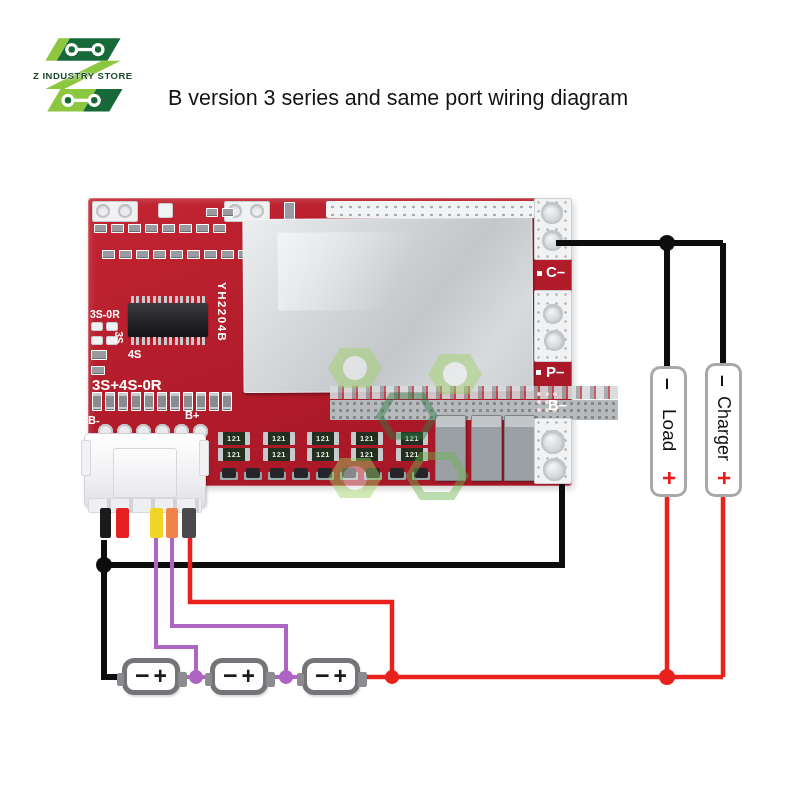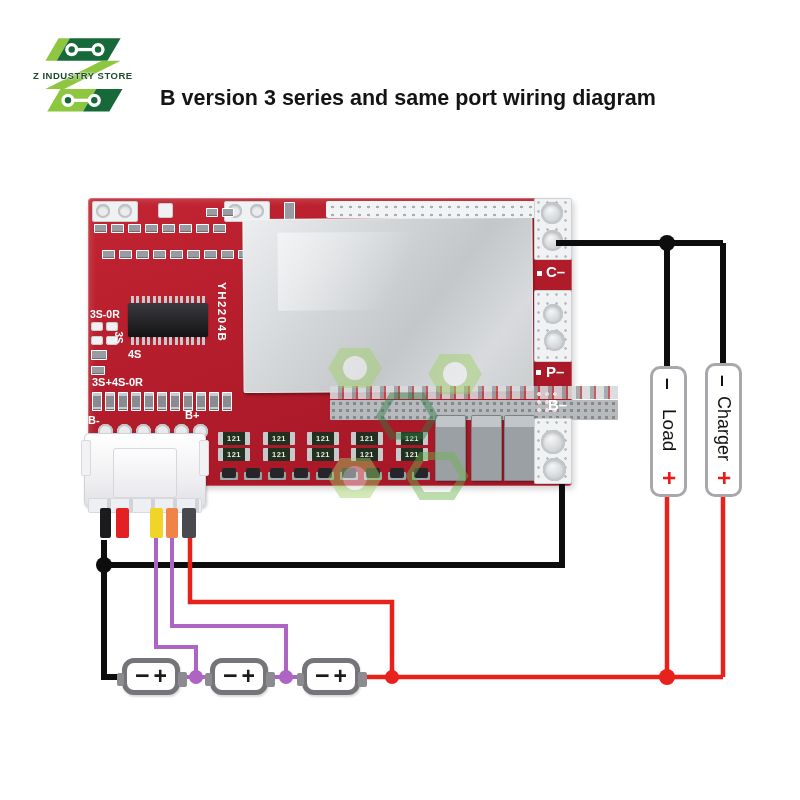--- a/index.html
+++ b/index.html
@@ -4,21 +4,21 @@
 <style>
   html,body{margin:0;padding:0;background:#fff;}
   #stage{position:relative;width:800px;height:800px;background:#fff;overflow:hidden;
          font-family:"Liberation Sans", sans-serif;}
   .abs{position:absolute;}
 
   
   #logo{left:36px;top:24px;width:94px;height:100px;z-index:2;}
   #logo-text{left:33px;top:70px;width:110px;font-size:9.5px;font-weight:bold;color:#1c4a2b;
              letter-spacing:.5px;z-index:3;text-shadow:0 0 2px #fff,0 0 2px #fff;white-space:nowrap;}
-  #title{left:160px;top:86px;width:560px;font-size:21.5px;color:#141414;z-index:2;white-space:nowrap;font-weight:bold;}
+  #title{left:168px;top:86px;width:560px;font-size:21.5px;color:#141414;z-index:2;white-space:nowrap;}
 
   
   #pcb{left:88px;top:198px;width:484px;height:288px;z-index:1;border-radius:4px;
        background:linear-gradient(160deg,#c32432 0%,#b01b2a 55%,#a21626 100%);
        box-shadow:inset 0 0 0 1px rgba(255,255,255,.25), inset 3px 3px 6px rgba(255,255,255,.15),
                   2px 3px 6px rgba(0,0,0,.18);}
   .pad-circ{position:absolute;border-radius:50%;background:#ececee;
             box-shadow:inset 0 0 0 2px #bfc3c6, inset 0 2px 3px rgba(0,0,0,.25);}
   .pad-box{position:absolute;background:#f0f1f2;border-radius:3px;box-shadow:inset 0 0 0 1px #c9cdd0;}
   .smd{position:absolute;background:#9a9ba1;box-shadow:inset 0 0 0 1px #fff, inset 0 -2px 0 #6f7076;border-radius:1px;}
@@ -174,21 +174,21 @@
 
   <div class="label" style="left:2px;top:110px;font-size:10.5px">3S-0R</div>
   <div class="pad-box" style="left:3px;top:124px;width:12px;height:9px"></div>
   <div class="pad-box" style="left:18px;top:124px;width:12px;height:9px"></div>
   <div class="pad-box" style="left:3px;top:138px;width:12px;height:9px"></div>
   <div class="pad-box" style="left:18px;top:138px;width:12px;height:9px"></div>
   <div class="label" style="left:24px;top:134px;font-size:10px;transform:rotate(90deg)">3S</div>
   <div class="smd" style="left:3px;top:152px;width:16px;height:10px"></div>
   <div class="label" style="left:40px;top:150px;font-size:11px">4S</div>
   <div class="smd" style="left:3px;top:168px;width:14px;height:9px"></div>
-  <div class="label" style="left:4px;top:178px;font-size:11px">3S+4S-0R</div>
+  <div class="label" style="left:4px;top:178px;font-size:15px">3S+4S-0R</div>
 
   <div class="label" style="left:0px;top:216px;font-size:11px">B-</div>
   <div class="label" style="left:97px;top:211px;font-size:11px">B+</div>
   <div id="halfpads">
         <div class="half-pad" style="left: 10px;"></div>
         <div class="half-pad" style="left: 29px;"></div>
         <div class="half-pad" style="left: 48px;"></div>
         <div class="half-pad" style="left: 67px;"></div>
         <div class="half-pad" style="left: 86px;"></div>
         <div class="half-pad" style="left: 105px;"></div>

